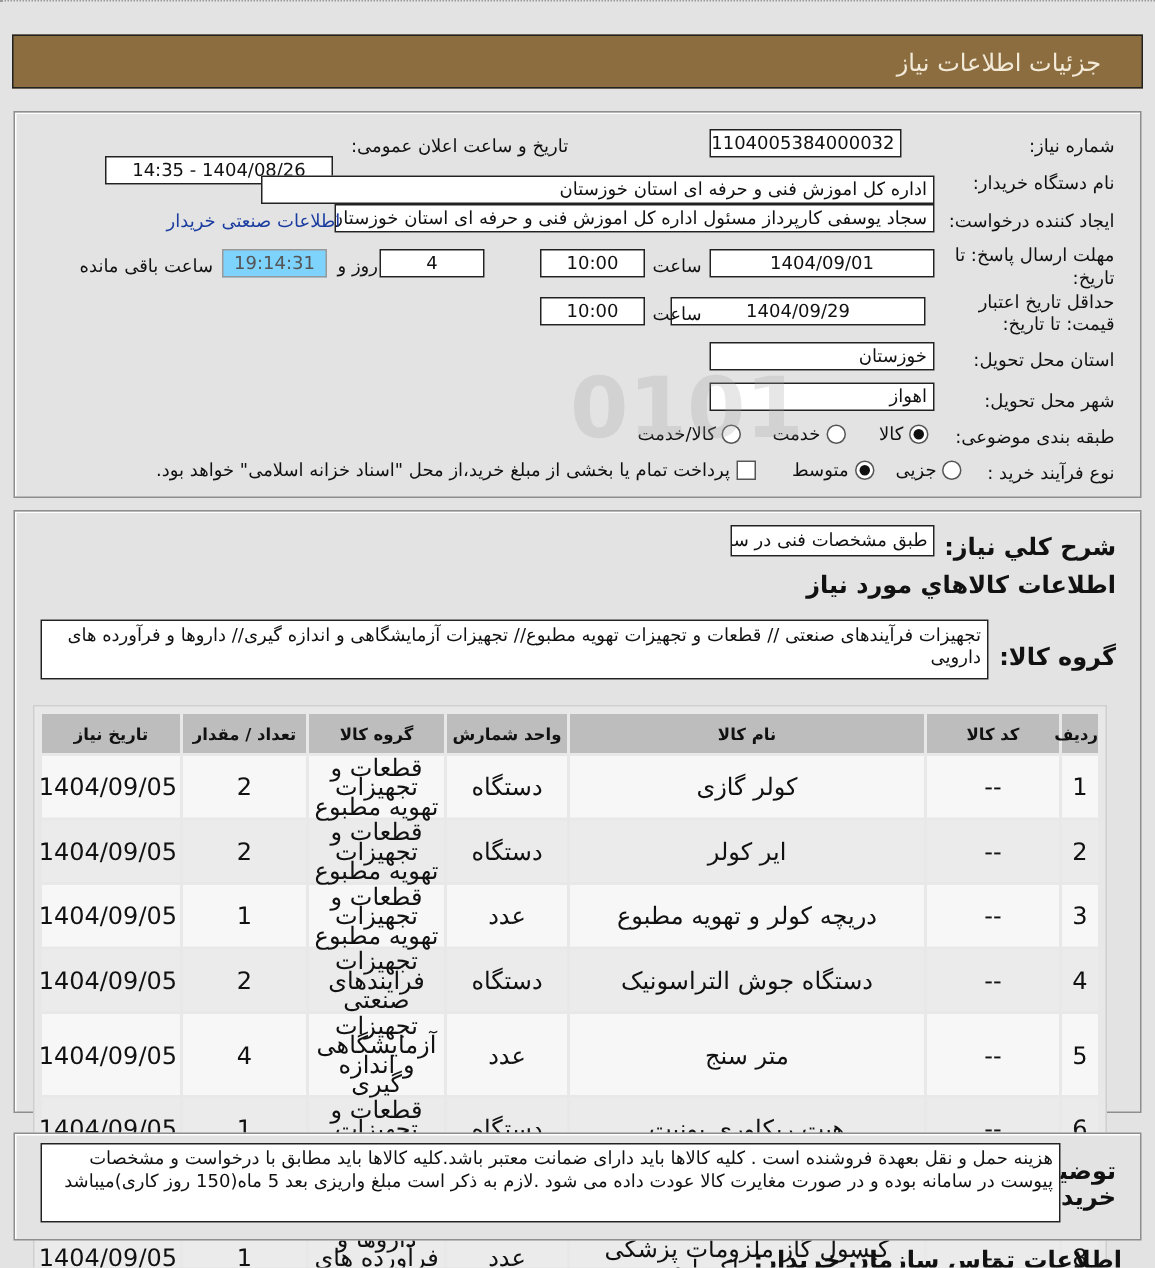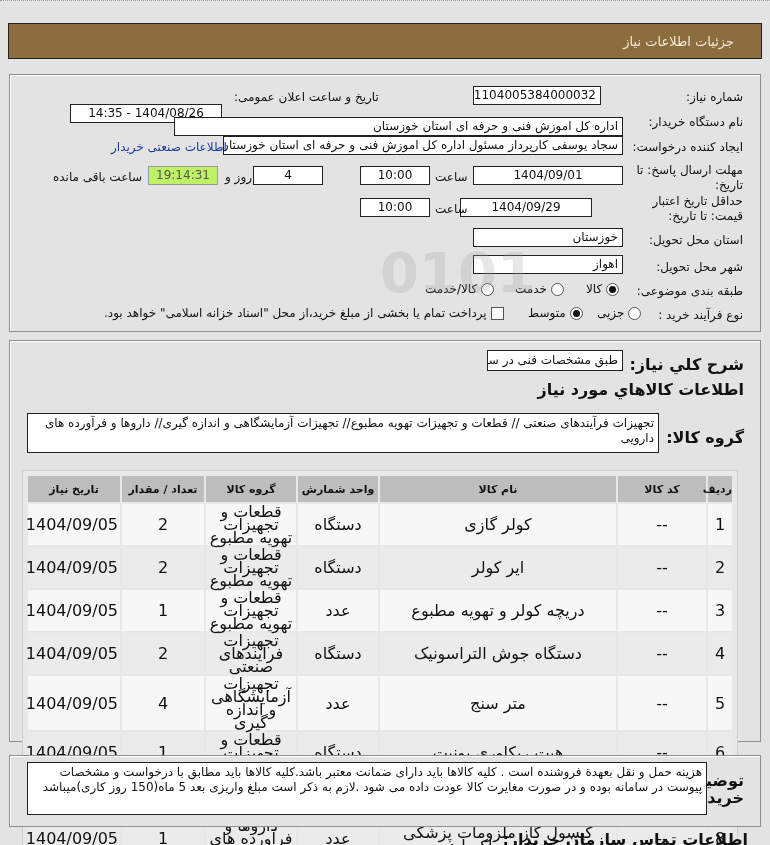--- a/index.html
+++ b/index.html
@@ -12,41 +12,41 @@
     direction: rtl;
     position: relative;
   }
   .top-dots {
     position: absolute; top: 0; left: 0; right: 0; height: 2px;
     border-top: 1px dotted #999;
   }
   .header-bar {
     position: absolute; top: 23px; left: 8px; width: 754px; height: 36px;
     background: #8b6d40; border: 1px solid #222;
-    color: #f3ead8; font-size: 13px;
+    color: #f3ead8; font-size: 16px;
     display: flex; align-items: center; padding-right: 27px;
   }
   .panel {
     position: absolute; left: 9px; width: 752px;
     border: 1px solid #8e8e8e;
     background: #e3e3e3;
     box-shadow: 1px 1px 0 #fff inset;
   }
   .panel-1 { top: 74px; height: 258px; }
   .panel-2 { top: 340px; height: 402px; }
   .panel-3 { top: 748px; height: 78px; }
   .lbl { position: absolute; font-size: 12px; color: #111; white-space: nowrap; }
   .lbl.wrap { white-space: normal; line-height: 15px; }
   .box {
     position: absolute; background: #fff; border: 1px solid #222;
     height: 19px; font-size: 12px; line-height: 17px; padding: 0 4px;
     overflow: hidden; white-space: nowrap; text-align: center;
   }
   .box.right { text-align: right; }
-  .box.yellow { background: #bef264; color: #555; border-color: #999; }
+  .box.yellow { background: #7dd3fc; color: #555; border-color: #999; }
   .link { position: absolute; color: #1a3ca0; white-space: nowrap; cursor: pointer; }
 
   .radio {
     display: inline-block; width: 13px; height: 13px; border-radius: 50%;
     border: 1px solid #555; background: #fff; vertical-align: middle; position: relative;
   }
   .radio.on::after {
     content: ""; position: absolute; left: 2px; top: 2px; width: 7px; height: 7px;
     border-radius: 50%; background: #111;
   }
@@ -111,21 +111,21 @@
 <span class="lbl wrap" style="top:163px; right:27px; width:110px;">مهلت ارسال پاسخ: تا تاریخ:</span>
 <div class="box" style="top:166px; left:473px; width:150px;">1404/09/01</div>
 <span class="lbl" style="top:170px; left:435px;">ساعت</span>
 <div class="box" style="top:166px; left:360px; width:70px;">10:00</div>
 <div class="box" style="top:166px; left:253px; width:70px;">4</div>
 <span class="lbl" style="top:170px; left:225px;">روز و</span>
 <div class="box yellow" style="top:166px; left:148px; width:70px;">19:14:31</div>
 <span class="lbl" style="top:170px; left:53px;">ساعت باقی مانده</span>
 
 <span class="lbl wrap" style="top:194px; right:27px; width:120px;">حداقل تاریخ اعتبار قیمت: تا تاریخ:</span>
-<div class="box" style="top:198px; left:460px; width:132px;">1404/09/29</div>
+<div class="box" style="top:198px; left:447px; width:170px;">1404/09/29</div>
 <span class="lbl" style="top:202px; left:435px;">ساعت</span>
 <div class="box" style="top:198px; left:360px; width:70px;">10:00</div>
 
 <span class="lbl" style="top:233px; right:27px;">استان محل تحویل:</span>
 <div class="box right" style="top:228px; left:473px; width:150px;">خوزستان</div>
 
 <span class="lbl" style="top:260px; right:27px;">شهر محل تحویل:</span>
 <div class="box right" style="top:255px; left:473px; width:150px;">اهواز</div>
 
 <span class="lbl" style="top:284px; right:27px;">طبقه بندی موضوعی:</span>

